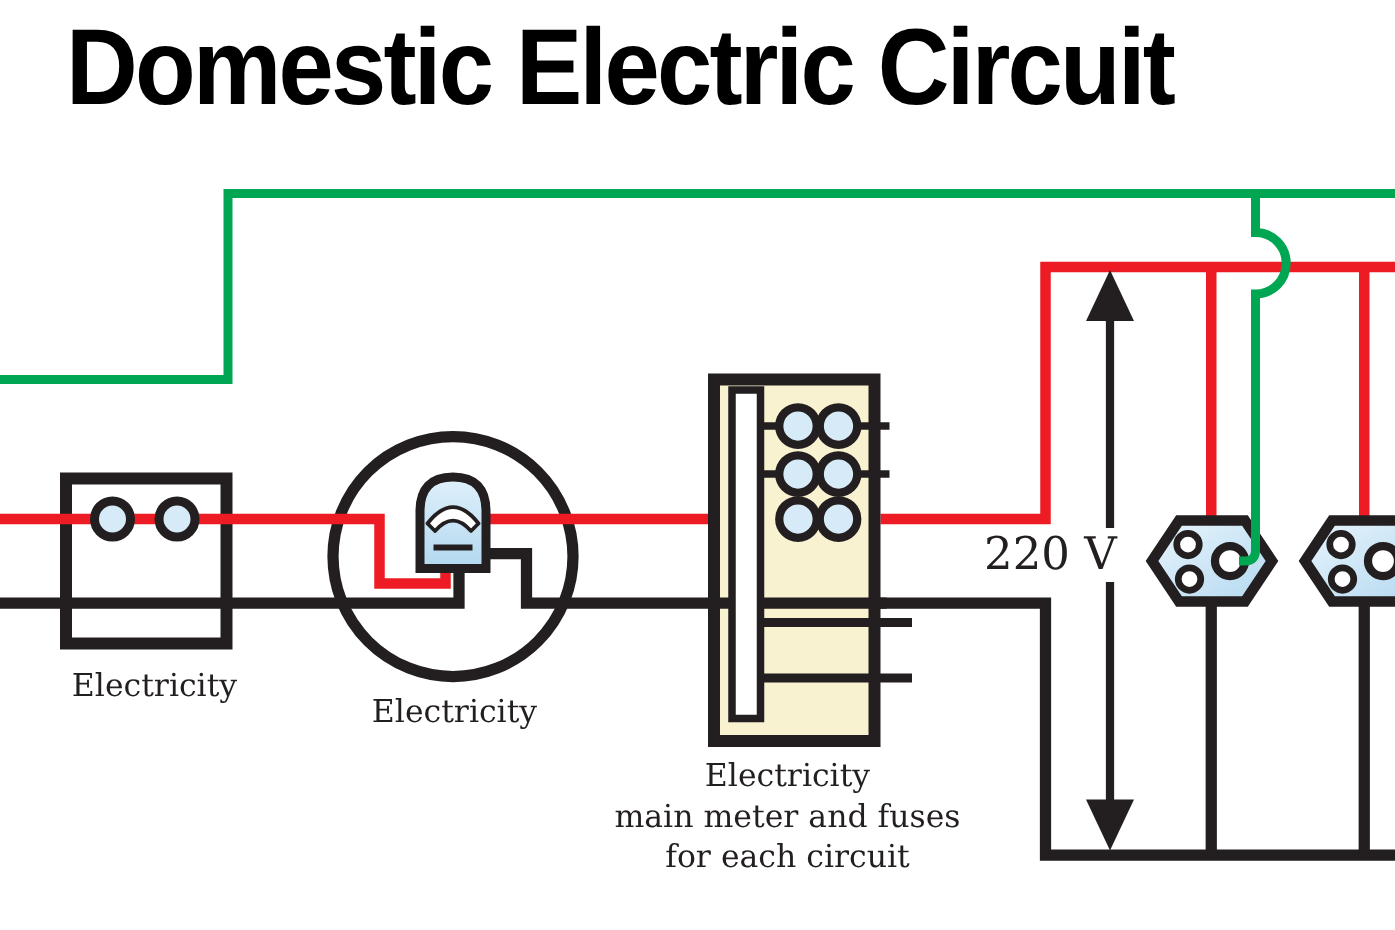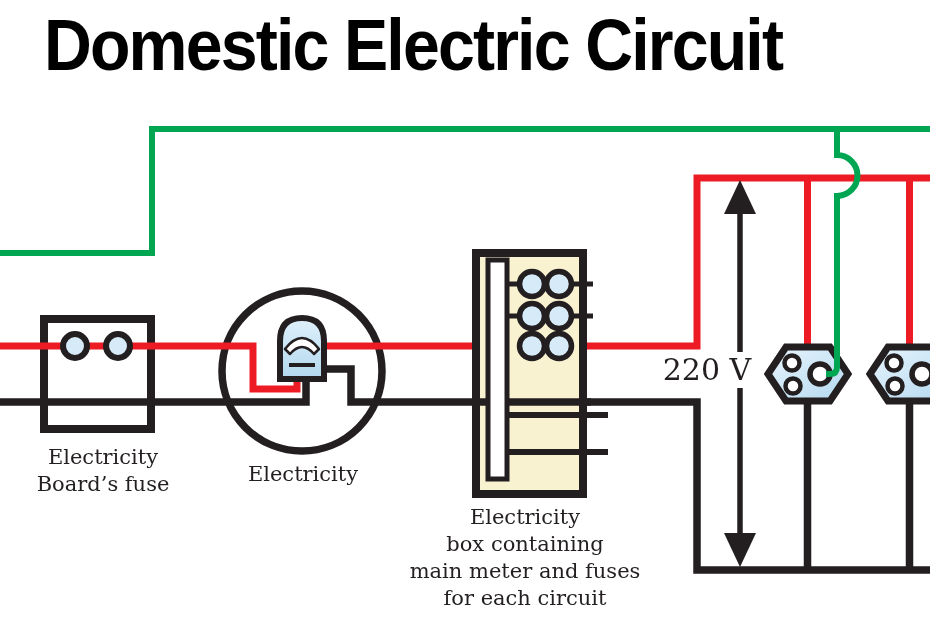--- a/index.html
+++ b/index.html
@@ -6,21 +6,21 @@
   .stage{position:relative;width:930px;height:620px;background:#fff;overflow:hidden;
          font-family:"Liberation Sans",sans-serif;text-decoration:underline;}
   .stage svg{position:absolute;left:0;top:0;}
   .title{position:absolute;left:44px;top:4px;font-weight:bold;font-size:72px;
          letter-spacing:-2px;color:#000;white-space:nowrap;
          transform:scaleX(0.92);transform-origin:left top;
          font-family:"Liberation Sans",sans-serif;}
   .lbl{position:absolute;text-align:center;color:#231f20;
        font-family:"DejaVu Serif",serif;font-size:21px;line-height:27px;}
   .lbl span{display:block;}
-  .voltage{position:absolute;left:656px;top:352px;width:102px;text-align:center;
+  .voltage{position:absolute;left:656px;top:352px;width:102px;text-align:left;
            background:#fff;color:#231f20;font-family:"DejaVu Serif",serif;
            font-size:30px;line-height:36px;}
 </style>
 </head>
 <body>
 
 <div class="stage">
 
 <svg width="930" height="620" viewBox="0 0 930 620">
   <defs>
@@ -105,29 +105,27 @@
   <g fill="none" stroke-width="6" stroke-miterlimit="10" stroke="#00a651">
     <path d="M 0 253 H 152 V 129 H 930"></path>
     <path d="M 837 129 V 155 A 20.5 20.5 0 0 1 837 196 V 367 Q 837 374 830 374 H 826"></path>
   </g>
 </svg>
 
 <div class="title">Domestic Electric Circuit</div>
 
 <div class="lbl" style="left:23px;top:444px;width:160px">
   <span>Electricity</span>
-  <span>Board’s fuse</span>
 </div>
 
 <div class="lbl" style="left:223px;top:461px;width:160px">
   <span>Electricity</span>
 </div>
 
 <div class="lbl" style="left:385px;top:504px;width:280px">
   <span>Electricity</span>
-  <span>box containing</span>
   <span>main meter and fuses</span>
   <span>for each circuit</span>
 </div>
 
 <div class="voltage">220 V</div>
 
 </div>
 
 </body></html>

